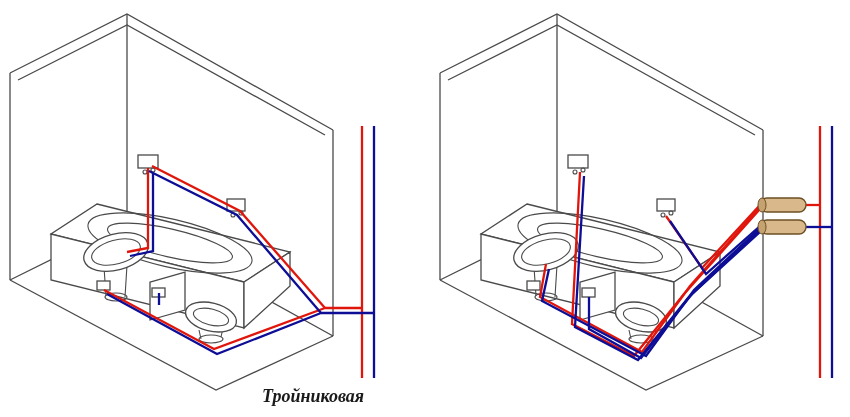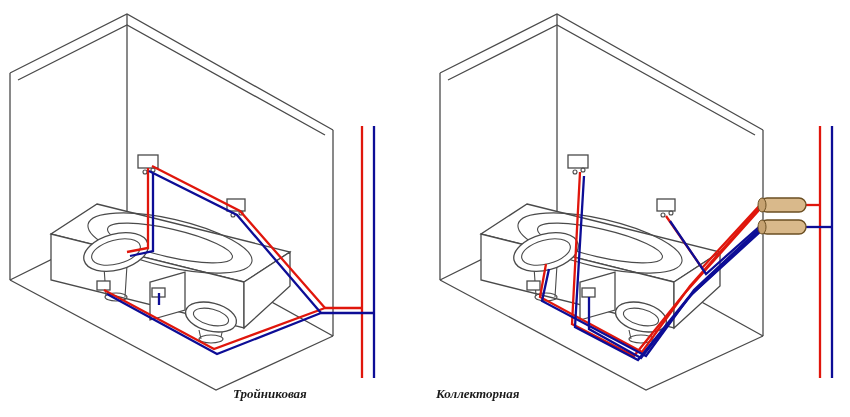--- a/index.html
+++ b/index.html
@@ -23,23 +23,23 @@
   .fixture{stroke:var(--outline);stroke-width:1.3;fill:#ffffff;}
   .fixture-line{stroke:var(--outline);stroke-width:1.1;fill:none;}
   .pipe-hot{stroke:var(--hot);stroke-width:2.3;fill:none;}
   .pipe-cold{stroke:var(--cold);stroke-width:2.3;fill:none;}
   .manifold{fill:var(--manifold-fill);stroke:var(--manifold-stroke);stroke-width:1.4;}
   .manifold-cap{fill:#c6a271;stroke:var(--manifold-stroke);stroke-width:1;}
   .diagram-label{
     position:absolute;
     font-style:italic;
     font-weight:bold;
-    font-size:13px;
+    font-size:18px;
     color:var(--label-color);
-    text-align:left;
+    text-align:center;
   }
   .label-left{left:233px;top:386px;width:160px;}
   .label-right{left:436px;top:386px;width:170px;}
 </style>
 </head>
 <body>
 
 <div class="stage">
 
   <svg width="850" height="417" viewBox="0 0 850 417">
@@ -142,14 +142,13 @@
         <g>
           <rect class="manifold" x="760" y="220" width="46" height="14" rx="7"></rect>
           <ellipse class="manifold-cap" cx="762" cy="227" rx="4" ry="7"></ellipse>
         </g>
       </g>
     </g>
   </svg>
 
   <div class="diagram-label label-left">Тройниковая</div>
 
-  <div class="diagram-label label-right">Коллекторная</div>
 </div>
 
 </body></html>

